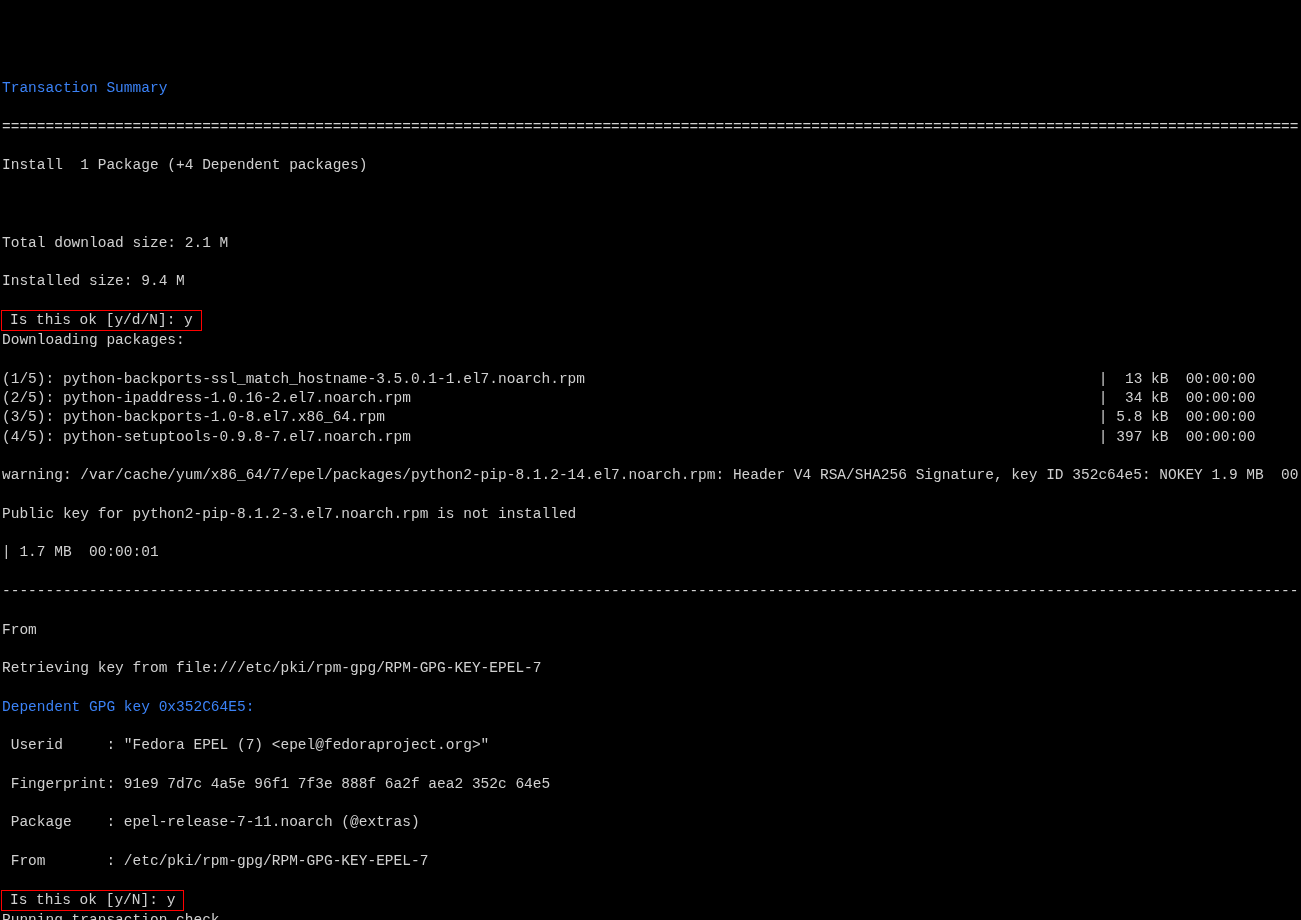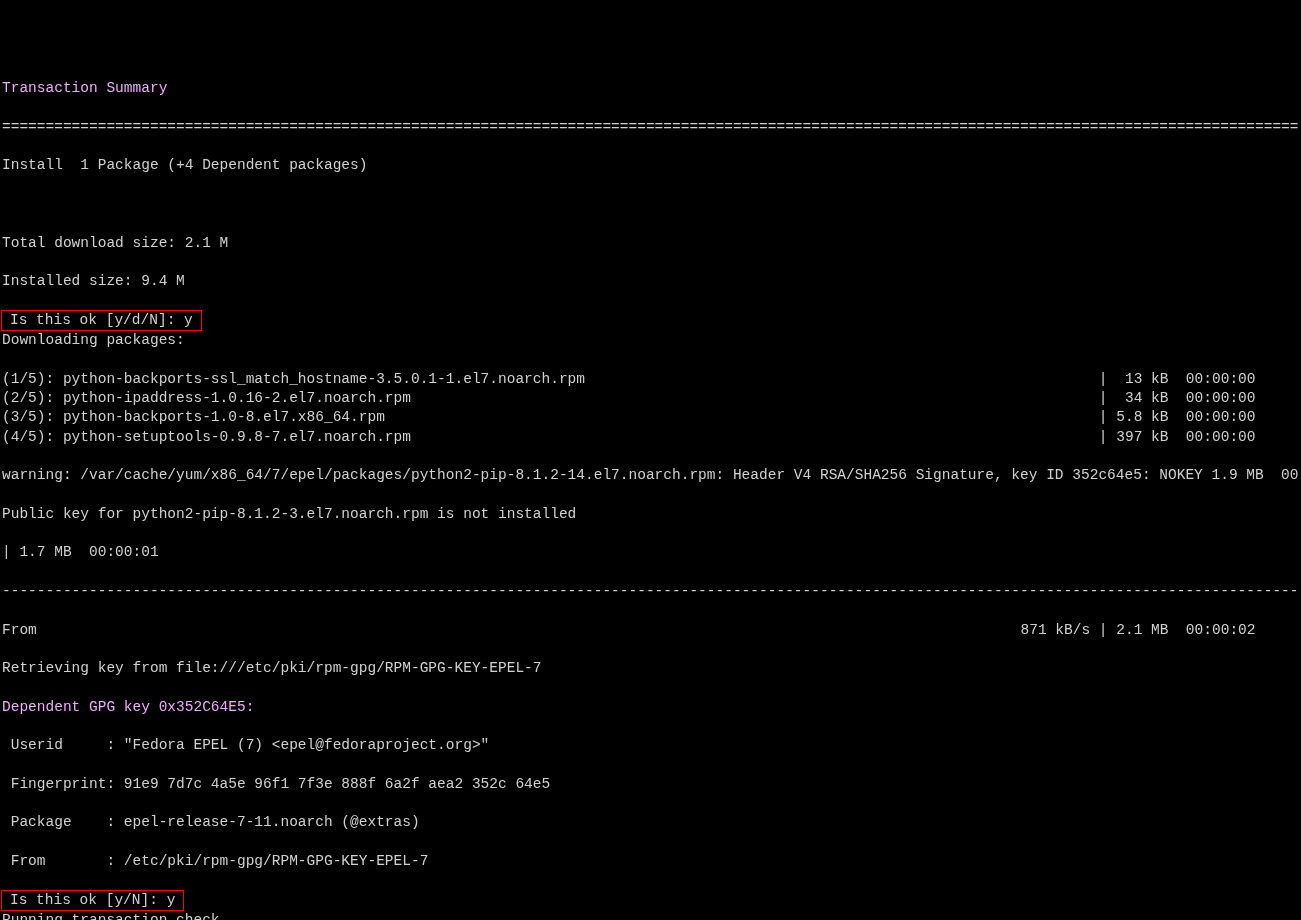--- a/index.html
+++ b/index.html
@@ -8,21 +8,21 @@
     background: #000000;
     color: #d0d0d0;
     font-family: "Courier New", Courier, monospace;
     font-size: 14.5px;
     line-height: 19.3px;
     white-space: pre;
     overflow: hidden;
     width: 1297px;
     height: 916px;
   }
-  .white { color: #f0abfc; }
+  .white { color: #3b82f6; }
   .line { display: block; white-space: pre; }
   .sep { letter-spacing: 0; color: #d0d0d0; overflow: hidden; }
   .hlbox {
     border: 1px solid #ff0000;
     display: inline-block;
     padding: 0 8px;
     margin-left: -1px;
     margin-top:-1px;
   }
   .row2col {
@@ -42,21 +42,21 @@
 <span class="line"> </span>
 <span class="line">Total download size: 2.1 M</span>
 <span class="line">Installed size: 9.4 M</span>
 <span class="hlbox">Is this ok [y/d/N]: y</span>
 <span class="line">Downloading packages:</span>
 <div id="pkgrows"><div class="row2col"><span>(1/5): python-backports-ssl_match_hostname-3.5.0.1-1.el7.noarch.rpm</span><span class="right">|  13 kB  00:00:00     </span></div><div class="row2col"><span>(2/5): python-ipaddress-1.0.16-2.el7.noarch.rpm</span><span class="right">|  34 kB  00:00:00     </span></div><div class="row2col"><span>(3/5): python-backports-1.0-8.el7.x86_64.rpm</span><span class="right">| 5.8 kB  00:00:00     </span></div><div class="row2col"><span>(4/5): python-setuptools-0.9.8-7.el7.noarch.rpm</span><span class="right">| 397 kB  00:00:00     </span></div></div>
 <span class="line">warning: /var/cache/yum/x86_64/7/epel/packages/python2-pip-8.1.2-14.el7.noarch.rpm: Header V4 RSA/SHA256 Signature, key ID 352c64e5: NOKEY 1.9 MB  00:00:00 ETA </span>
 <span class="line">Public key for python2-pip-8.1.2-3.el7.noarch.rpm is not installed</span>
 <div class="row2col"><span class="right">| 1.7 MB  00:00:01     </span></div>
 <span class="line sep">----------------------------------------------------------------------------------------------------------------------------------------------------------------------</span>
-<div class="row2col"><span>From</span><span class="right">871 kB/s | 2.1 MB  00:00:02     </span></div>
+<div class="row2col"><span>From</span></div>
 <span class="line">Retrieving key from file:///etc/pki/rpm-gpg/RPM-GPG-KEY-EPEL-7</span>
 <span class="line white">Dependent GPG key 0x352C64E5:</span>
 <span class="line"> Userid     : "Fedora EPEL (7) &lt;epel@fedoraproject.org&gt;"</span>
 <span class="line"> Fingerprint: 91e9 7d7c 4a5e 96f1 7f3e 888f 6a2f aea2 352c 64e5</span>
 <span class="line"> Package    : epel-release-7-11.noarch (@extras)</span>
 <span class="line"> From       : /etc/pki/rpm-gpg/RPM-GPG-KEY-EPEL-7</span>
 <span class="hlbox">Is this ok [y/N]: y</span>
 <span class="line">Running transaction check</span>
 
 

